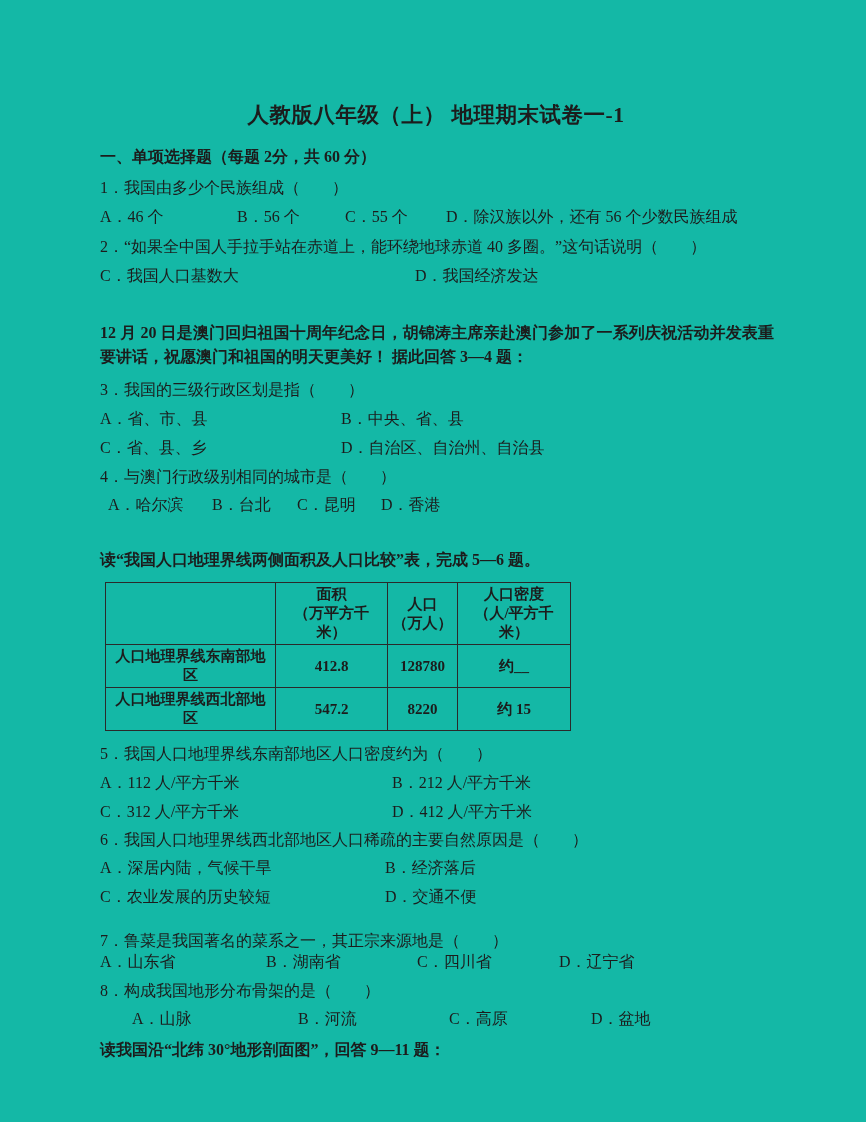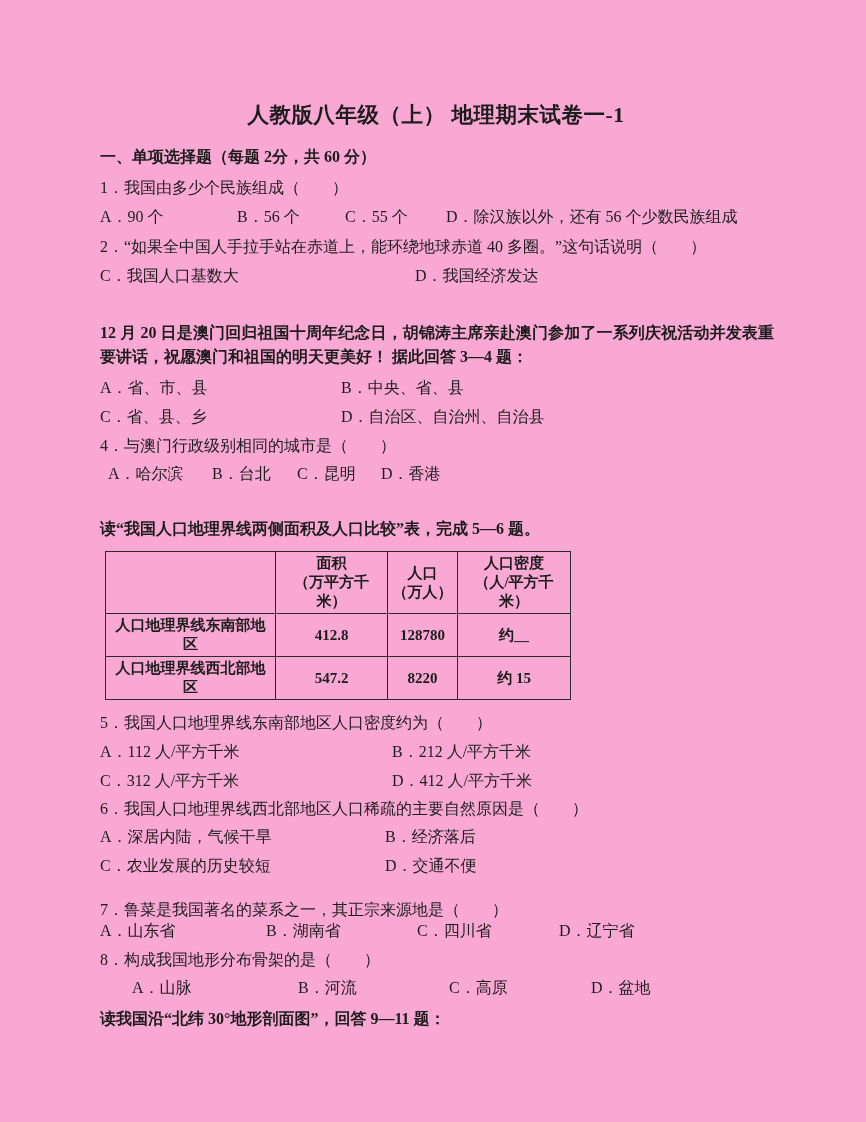--- a/index.html
+++ b/index.html
@@ -1,19 +1,19 @@
 <!DOCTYPE html>
 <html><head>
 <meta charset="utf-8">
 <style>
   html,body{margin:0;padding:0;background:#ffffff;}
   .page{
     position:relative;
     width:866px;height:1122px;
-    background:#f9a8d4;
+    background:#14b8a6;
     color:#1c1c1c;
     font-family:"Liberation Serif","DejaVu Serif",serif;
     font-size:16px;
     overflow:hidden;
     box-sizing:border-box;
     padding:98px 94px 0 100px;
   }
   .title{
     margin:0;
     font-size:21.5px;
@@ -52,30 +52,31 @@
 <body>
 
 <div class="page">
 
   <h1 class="title">人教版八年级（上） 地理期末试卷一-1</h1>
 
   <div class="line b" style="margin-top:14px;">一、单项选择题（每题 2分，共 60 分）</div>
 
   <div class="line" style="margin-top:10px;">1．我国由多少个民族组成（　　）</div>
   <div class="line opts" style="margin-top:8px;">
-    <span style="width:137px;">A．90 个</span><span style="width:108px;">B．56 个</span><span style="width:101px;">C．55 个</span><span>D．除汉族以外，还有 56 个少数民族组成</span>
+    <span style="width:137px;">A．46 个</span><span style="width:108px;">B．56 个</span><span style="width:101px;">C．55 个</span><span>D．除汉族以外，还有 56 个少数民族组成</span>
   </div>
 
   <div class="line" style="margin-top:9px;">2．“如果全中国人手拉手站在赤道上，能环绕地球赤道 40 多圈。”这句话说明（　　）</div>
   <div class="line opts" style="margin-top:8px;">
     <span style="width:315px;">C．我国人口基数大</span><span>D．我国经济发达</span>
   </div>
 
   <div class="passage b" style="margin-top:35px;">12 月 20 日是澳门回归祖国十周年纪念日，胡锦涛主席亲赴澳门参加了一系列庆祝活动并发表重要讲话，祝愿澳门和祖国的明天更美好！ 据此回答 3—4 题：</div>
 
+  <div class="line" style="margin-top:10px;">3．我国的三级行政区划是指（　　）</div>
   <div class="line opts" style="margin-top:8px;">
     <span style="width:241px;">A．省、市、县</span><span>B．中央、省、县</span>
   </div>
   <div class="line opts" style="margin-top:8px;">
     <span style="width:241px;">C．省、县、乡</span><span>D．自治区、自治州、自治县</span>
   </div>
 
   <div class="line" style="margin-top:8px;">4．与澳门行政级别相同的城市是（　　）</div>
   <div class="line opts" style="margin-top:7px;padding-left:8px;">
     <span style="width:104px;">A．哈尔滨</span><span style="width:85px;">B．台北</span><span style="width:84px;">C．昆明</span><span>D．香港</span>

